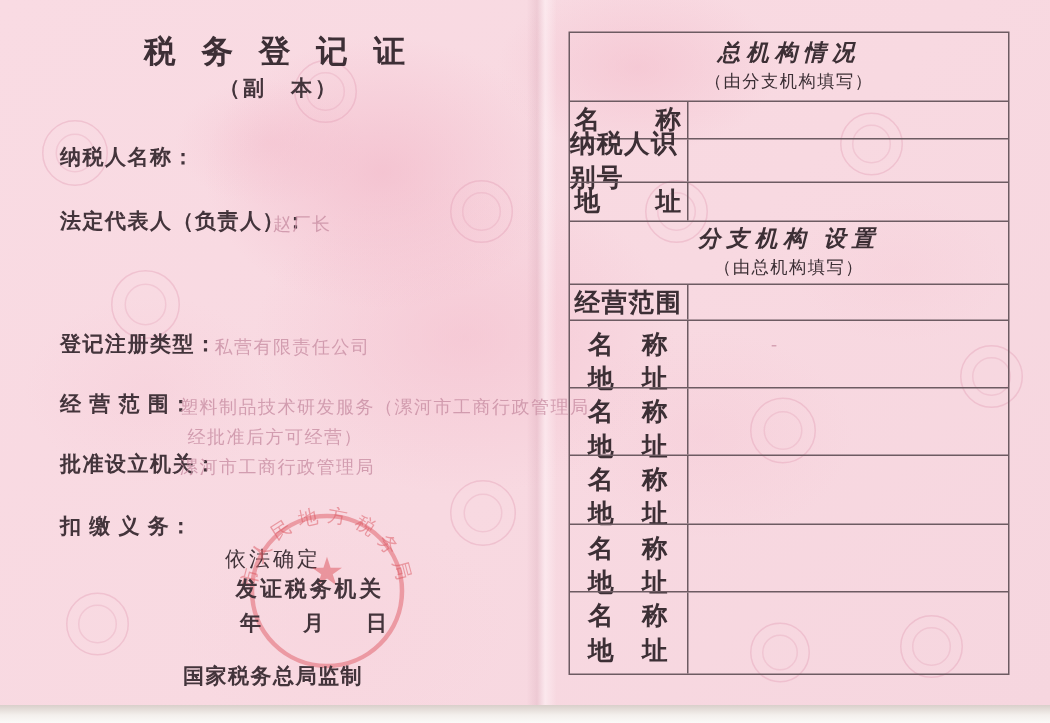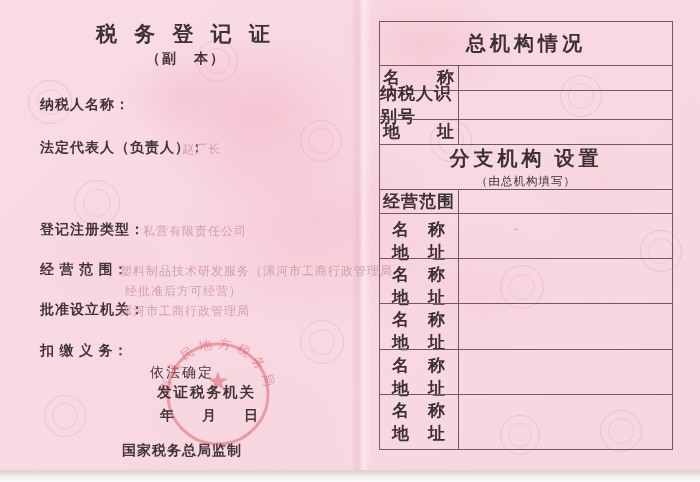--- a/index.html
+++ b/index.html
@@ -63,21 +63,21 @@
 
   
   .tbl{
     position:absolute;left:19px;top:21px;width:294px;height:429px;
     border:1.5px solid #6d5b62;box-sizing:border-box;
     display:flex;flex-direction:column;color:#3c2f35;
   }
   .trow{display:flex;border-top:1px solid #6d5b62;box-sizing:border-box;}
   .trow:first-child{border-top:none;}
   .thead{flex-direction:column;align-items:center;justify-content:center;}
-  .thead .t1{font-size:20px;font-weight:bold;letter-spacing:4px;}
+  .thead .t1{font-size:15px;font-weight:bold;letter-spacing:4px;font-style:italic;}
   .thead .t2{font-size:11.5px;letter-spacing:1px;margin-top:2px;}
   .tlabel{
     width:79px;flex:none;border-right:1px solid #6d5b62;box-sizing:border-box;
     display:flex;align-items:center;justify-content:center;
     font-size:17px;font-weight:bold;letter-spacing:1px;
   }
   .tlabel.two{flex-direction:column;justify-content:space-around;padding:4px 0;}
   .tvalue{flex:1;position:relative;}
   .dash{position:absolute;left:55px;top:8px;}
 
@@ -154,20 +154,21 @@
     <div class="centerline" style="left:157px;top:383px;font-size:14.5px;letter-spacing:2px">发证税务机关</div>
     <div class="centerline" style="left:160px;top:407px;font-size:14px">年　　月　　日</div>
     <div class="centerline" style="left:122px;top:442px;font-size:14px;letter-spacing:1px">国家税务总局监制</div>
   </div>
 
   <div class="page" id="pageR">
     <div class="tbl">
 
       <div class="trow thead" style="height:48px">
         <div class="t1">总机构情况</div>
+        <div class="t2">（由分支机构填写）</div>
       </div>
 
       <div class="trow" style="height:27px">
         <div class="tlabel">名　　称</div>
         <div class="tvalue"></div>
       </div>
       <div class="trow" style="height:29px">
         <div class="tlabel">纳税人识别号</div>
         <div class="tvalue"></div>
       </div>

